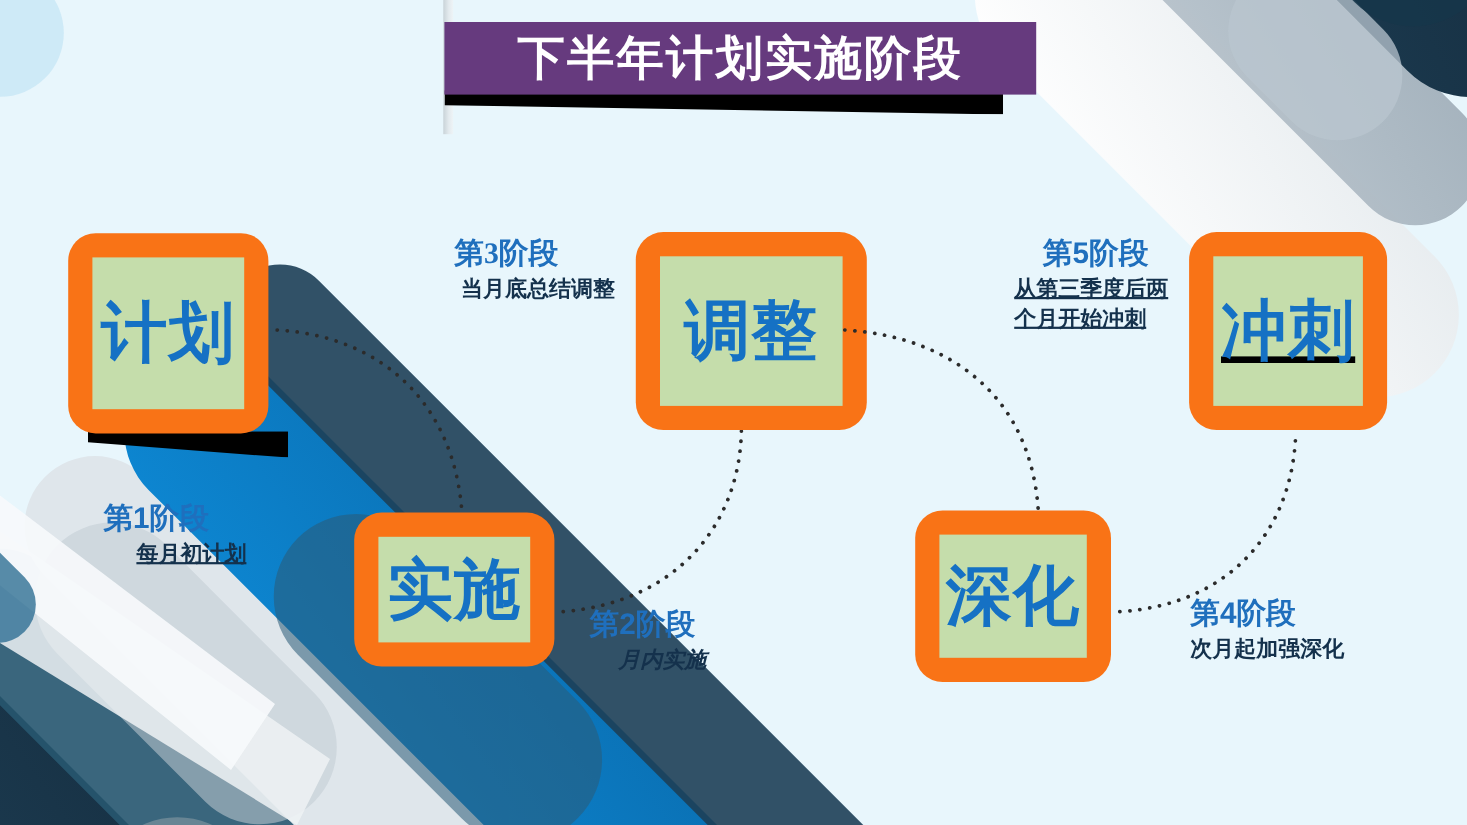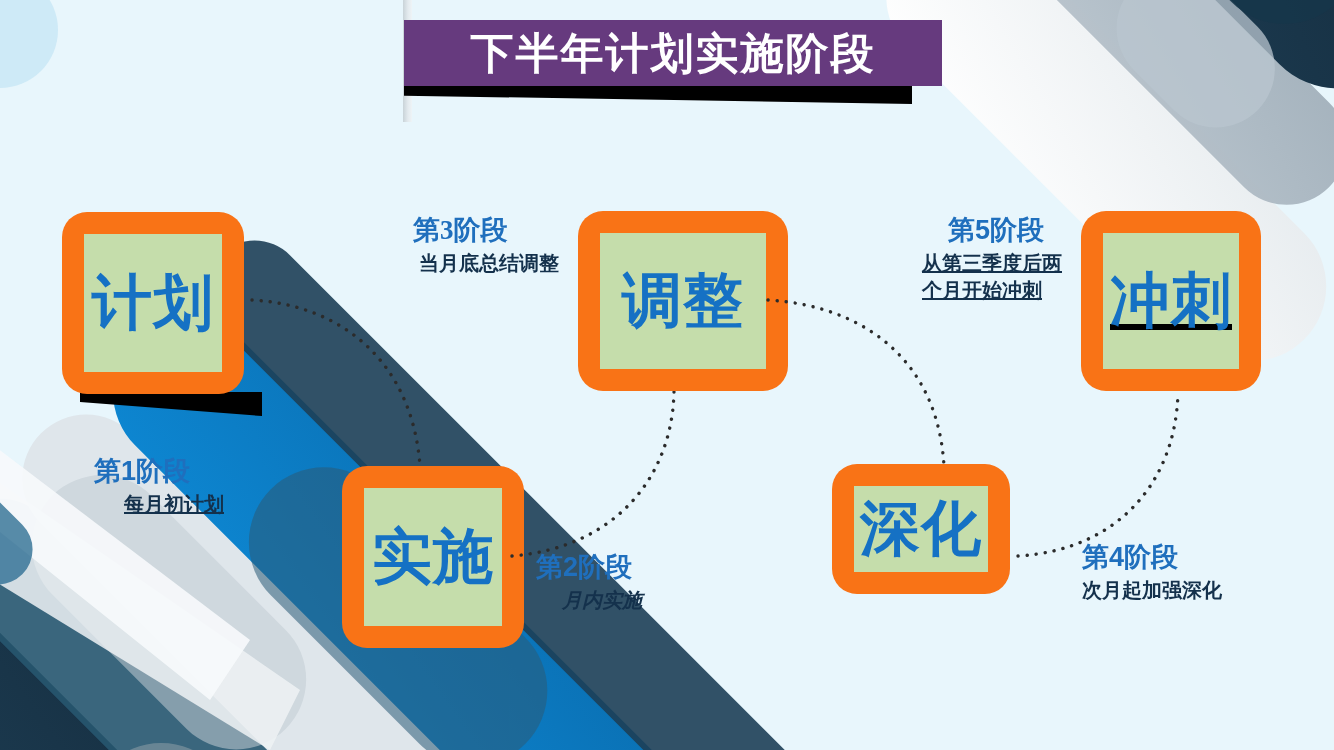--- a/index.html
+++ b/index.html
@@ -152,21 +152,21 @@
   </div>
   <div class="caption" style="left:94px;top:440px;width:220px;margin-top:16px;">
     <div class="caption-title">第1阶段</div>
     <div class="caption-sub" style="text-align:center;width:160px;text-decoration:underline;">每月初计划</div>
   </div>
 
   <svg class="deco-layer" width="1334" height="750" viewBox="0 0 1334 750">
     <path d="M 252 300 C 340 305, 412 360, 420 466" fill="none" stroke="#2b2b2b" stroke-width="3.4" stroke-linecap="round" stroke-dasharray="0.1 9"></path>
   </svg>
 
-  <div class="stage-box" style="left:342px;top:466px;width:182px;height:182px;">
+  <div class="stage-box" style="left:322px;top:466px;width:182px;height:140px;">
     <div class="stage-inner">
       <span class="stage-word">实施</span>
     </div>
   </div>
   <div class="caption" style="left:536px;top:552px;width:220px;">
     <div class="caption-title">第2阶段</div>
     <div class="caption-sub" style="text-align:center;width:132px;font-style:italic;">月内实施</div>
   </div>
 
   <svg class="deco-layer" width="1334" height="750" viewBox="0 0 1334 750">
@@ -180,21 +180,21 @@
   </div>
   <div class="caption" style="left:413px;top:215px;width:170px;">
     <div class="caption-title" style="width:152px;font-family:Liberation Serif, serif;">第3阶段</div>
     <div class="caption-sub" style="text-align:center;width:152px;">当月底总结调整</div>
   </div>
 
   <svg class="deco-layer" width="1334" height="750" viewBox="0 0 1334 750">
     <path d="M 768 300 C 866 306, 938 362, 944 466" fill="none" stroke="#2b2b2b" stroke-width="3.4" stroke-linecap="round" stroke-dasharray="0.1 9"></path>
   </svg>
 
-  <div class="stage-box" style="left:832px;top:464px;width:178px;height:130px;">
+  <div class="stage-box" style="left:832px;top:464px;width:178px;height:156px;">
     <div class="stage-inner">
       <span class="stage-word">深化</span>
     </div>
   </div>
   <div class="caption" style="left:1082px;top:542px;width:220px;">
     <div class="caption-title">第4阶段</div>
     <div class="caption-sub" style="width:145px;">次月起加强深化</div>
   </div>
 
   <svg class="deco-layer" width="1334" height="750" viewBox="0 0 1334 750">

